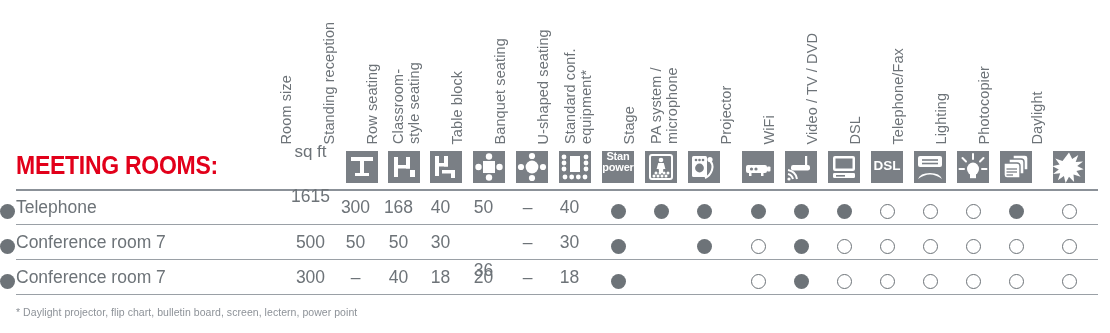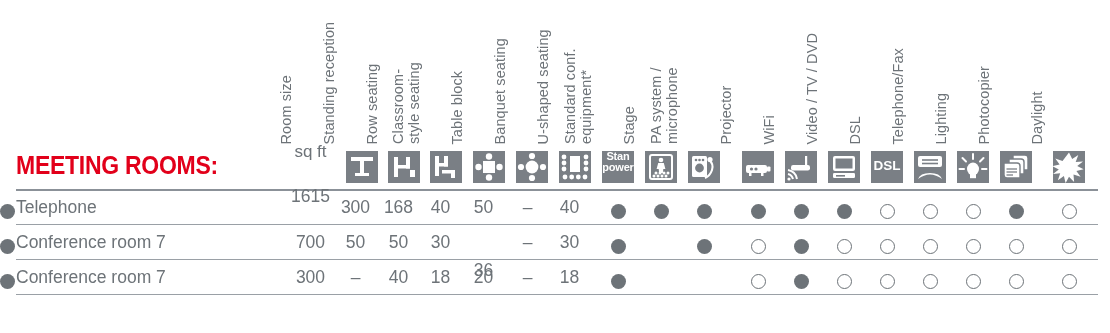--- a/index.html
+++ b/index.html
@@ -407,21 +407,21 @@
       <div class="dot filled" style="left: 750.5px; top: 204px;"></div>
       <div class="dot filled" style="left: 793.5px; top: 204px;"></div>
       <div class="dot filled" style="left: 836.5px; top: 204px;"></div>
       <div class="dot empty" style="left: 879.5px; top: 204px;"></div>
       <div class="dot empty" style="left: 922.5px; top: 204px;"></div>
       <div class="dot empty" style="left: 965.5px; top: 204px;"></div>
       <div class="dot filled" style="left: 1008.5px; top: 204px;"></div>
       <div class="dot empty" style="left: 1061.5px; top: 204px;"></div>
       <div class="dot filled" style="top: 204px;"></div>
       <div class="row-label" style="top: 232px;">Conference room 7</div>
-      <div class="num" style="left: 288px; top: 232px;">700</div>
+      <div class="num" style="left: 288px; top: 232px;">500</div>
       <div class="num" style="left: 333px; top: 232px;">50</div>
       <div class="num" style="left: 376px; top: 232px;">50</div>
       <div class="num" style="left: 418px; top: 232px;">30</div>
       <div class="num" style="left: 461px; top: 232px; margin-top: 28px;">36</div>
       <div class="num" style="left: 505px; top: 232px;">–</div>
       <div class="num" style="left: 547px; top: 232px;">30</div>
       <div class="dot filled" style="left: 610.5px; top: 239px;"></div>
       <div class="dot filled" style="left: 696.5px; top: 239px;"></div>
       <div class="dot empty" style="left: 750.5px; top: 239px;"></div>
       <div class="dot filled" style="left: 793.5px; top: 239px;"></div>
@@ -445,14 +445,15 @@
       <div class="dot filled" style="left: 793.5px; top: 274px;"></div>
       <div class="dot empty" style="left: 836.5px; top: 274px;"></div>
       <div class="dot empty" style="left: 879.5px; top: 274px;"></div>
       <div class="dot empty" style="left: 922.5px; top: 274px;"></div>
       <div class="dot empty" style="left: 965.5px; top: 274px;"></div>
       <div class="dot empty" style="left: 1008.5px; top: 274px;"></div>
       <div class="dot empty" style="left: 1061.5px; top: 274px;"></div>
       <div class="dot filled" style="top: 274px;"></div>
     </div>
 
+  <div class="footnote">* Daylight projector, flip chart, bulletin board, screen, lectern, power point</div>
 
 </div>
 
 </body></html>

